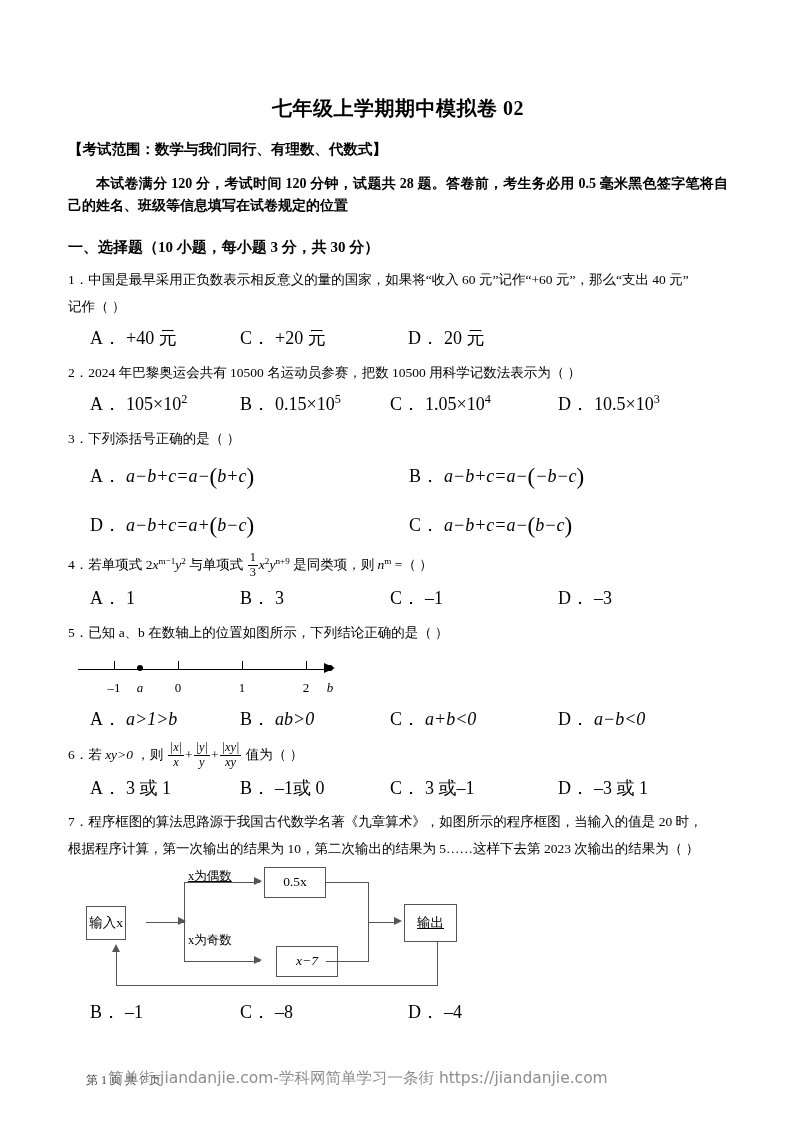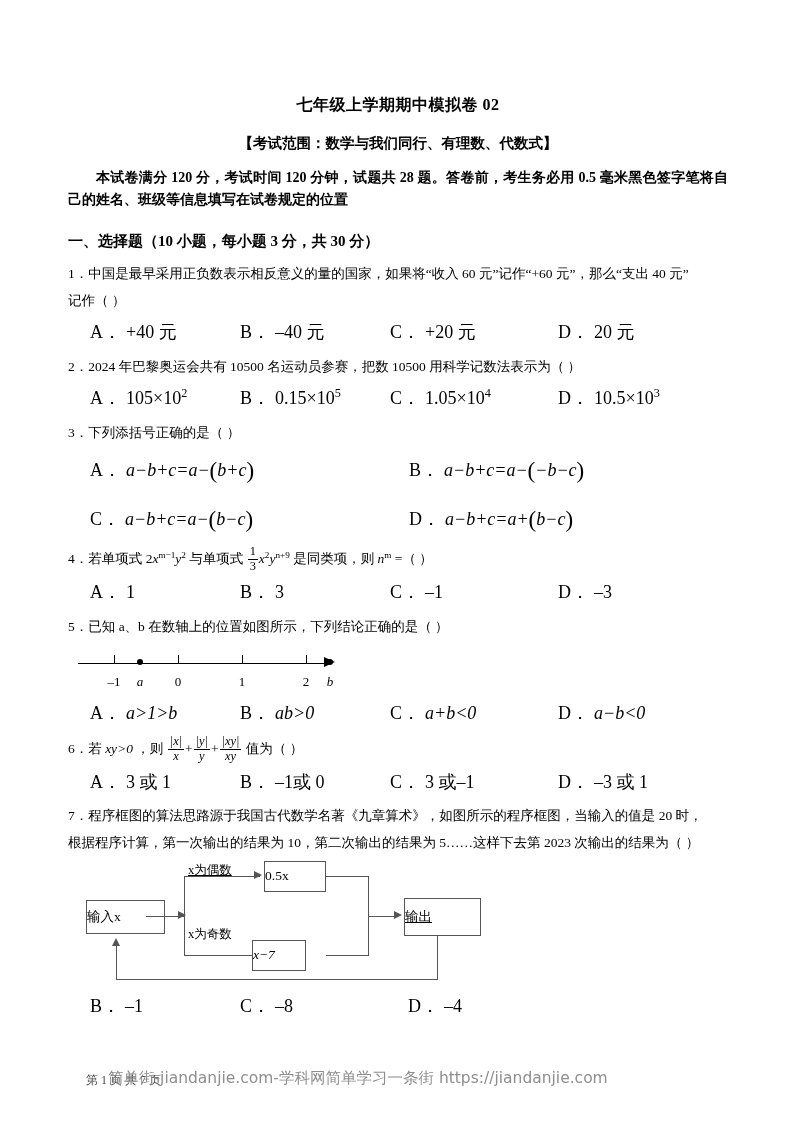--- a/index.html
+++ b/index.html
@@ -26,26 +26,26 @@
     position: absolute;
     left: 68px;
     top: 95px;
     width: 660px;
   }
 
   
   .doc-title {
     text-align: center;
     font-weight: bold;
-    font-size: 16px;
+    font-size: 20px;
     letter-spacing: 0.5px;
     margin: 0 0 18px 0;
   }
   .doc-subtitle {
-    text-align: center;
+    text-align: left;
     font-weight: bold;
     font-size: 14.5px;
     margin: 0 0 14px 0;
   }
   .notice-title {
     font-weight: bold;
     font-size: 14px;
     margin: 0 0 3px 0;
   }
   .notice-body {
@@ -156,21 +156,21 @@
     width: 420px;
     height: 120px;
     margin: 8px 0 4px 14px;
   }
   .fbox {
     position: absolute;
     border: 1.3px solid #555;
     background: #fff;
     display: flex;
     align-items: center;
-    justify-content: flex-start;
+    justify-content: center;
     font-size: 13.5px;
     box-sizing: border-box;
   }
   .fline {
     position: absolute;
     background: #555;
   }
   .fline.h { height: 1.3px; }
   .fline.v { width: 1.3px; }
   .farrow {
@@ -226,21 +226,20 @@
     <div class="doc-subtitle">【考试范围：数学与我们同行、有理数、代数式】</div>
     <div class="notice-body">本试卷满分 120 分，考试时间 120 分钟，试题共 28 题。答卷前，考生务必用 0.5 毫米黑色签字笔将自己的姓名、班级等信息填写在试卷规定的位置</div>
 
     <div class="section-title">一、选择题（10 小题，每小题 3 分，共 30 分）</div>
 
     <div class="q">
       <div class="q-stem">1．中国是最早采用正负数表示相反意义的量的国家，如果将“收入 60 元”记作“+60 元”，那么“支出 40 元”</div>
       <div class="q-stem">记作（      ）</div>
       <div class="opts">
         <span class="opt opt-w4"><span class="opt-lbl">A．</span><span>+40 元</span></span>
-        <span class="opt opt-w4"><span class="opt-lbl">B．</span><span>–40 元</span></span>
         <span class="opt opt-w4b"><span class="opt-lbl">C．</span><span>+20 元</span></span>
         <span class="opt"><span class="opt-lbl">D．</span><span>20 元</span></span>
       </div>
     </div>
 
     <div class="q">
       <div class="q-stem">2．2024 年巴黎奥运会共有 10500 名运动员参赛，把数 10500 用科学记数法表示为（    ）</div>
       <div class="opts">
         <span class="opt opt-w4"><span class="opt-lbl">A．</span><span class="mn">105×10</span><sup>2</sup></span>
         <span class="opt opt-w4"><span class="opt-lbl">B．</span><span class="mn">0.15×10</span><sup>5</sup></span>
@@ -249,22 +248,22 @@
       </div>
     </div>
 
     <div class="q">
       <div class="q-stem">3．下列添括号正确的是（      ）</div>
       <div class="opts opts-2">
         <span class="opt"><span class="opt-lbl">A．</span><span class="mi">a−b+c=a−</span><span class="paren-big">(</span><span class="mi">b+c</span><span class="paren-big">)</span></span>
         <span class="opt"><span class="opt-lbl">B．</span><span class="mi">a−b+c=a−</span><span class="paren-big">(</span><span class="mi">−b−c</span><span class="paren-big">)</span></span>
       </div>
       <div class="opts opts-2">
+        <span class="opt"><span class="opt-lbl">D．</span><span class="mi">a−b+c=a+</span><span class="paren-big">(</span><span class="mi">b−c</span><span class="paren-big">)</span></span>
         <span class="opt"><span class="opt-lbl">C．</span><span class="mi">a−b+c=a−</span><span class="paren-big">(</span><span class="mi">b−c</span><span class="paren-big">)</span></span>
-        <span class="opt"><span class="opt-lbl">D．</span><span class="mi">a−b+c=a+</span><span class="paren-big">(</span><span class="mi">b−c</span><span class="paren-big">)</span></span>
       </div>
     </div>
 
     <div class="q">
       <div class="q-stem">
         <span>4．若单项式 2</span><span class="mi">x</span><sup>m−1</sup><span class="mi">y</span><sup>2</sup><span> 与单项式 </span><span class="frac"><span class="num">1</span><span class="den">3</span></span><span class="mi">x</span><sup>2</sup><span class="mi">y</span><sup>n+9</sup><span> 是同类项，则 </span><span class="mi">n</span><sup>m</sup><span> =（    ）</span>
       </div>
       <div class="opts">
         <span class="opt opt-w4"><span class="opt-lbl">A．</span><span>1</span></span>
         <span class="opt opt-w4"><span class="opt-lbl">B．</span><span>3</span></span>
@@ -313,21 +312,21 @@
         <span class="opt"><span class="opt-lbl">D．</span><span>–3 或 1</span></span>
       </div>
     </div>
 
     <div class="q">
       <div class="q-stem">7．程序框图的算法思路源于我国古代数学名著《九章算术》，如图所示的程序框图，当输入的值是 20 时，</div>
       <div class="q-stem">根据程序计算，第一次输出的结果为 10，第二次输出的结果为 5……这样下去第 2023 次输出的结果为（      ）</div>
 
       <div class="flow">
 
-        <div class="fbox" style="left:4px; top:36px; width:79px; height:34px;">
+        <div class="fbox" style="left:4px; top:36px; width:40px; height:34px;">
           <span>输入x</span>
         </div>
 
         <div class="fline h" style="left:64px; top:52px; width:38px;"></div>
         <div class="farrow" style="left:96px; top:47.5px;"></div>
 
         <div class="fline v" style="left:102px; top:12px; height:80px;"></div>
 
         <div class="fline h" style="left:102px; top:12px; width:76px;"></div>
         <div class="farrow" style="left:172px; top:7.5px;"></div>
@@ -335,31 +334,31 @@
         <div class="fline h" style="left:102px; top:91px; width:76px;"></div>
         <div class="farrow" style="left:172px; top:86.5px;"></div>
 
         <div class="flabel" style="left:106px; top:-6px;text-decoration:underline;">x为偶数</div>
         <div class="flabel" style="left:106px; top:58px;">x为奇数</div>
 
         <div class="fbox" style="left:182px; top:-3px; width:62px; height:31px;">
           <span>0.5x</span>
         </div>
 
-        <div class="fbox" style="left:170px; top:76px; width:54px; height:31px;">
+        <div class="fbox" style="left:194px; top:76px; width:62px; height:31px;">
           <span class="mi">x−7</span>
         </div>
 
         <div class="fline h" style="left:244px; top:12px; width:42px;"></div>
         <div class="fline h" style="left:244px; top:91px; width:42px;"></div>
         <div class="fline v" style="left:286px; top:12px; height:80px;"></div>
         <div class="fline h" style="left:286px; top:52px; width:30px;"></div>
         <div class="farrow" style="left:312px; top:47.5px;"></div>
 
-        <div class="fbox" style="left:322px; top:34px; width:77px; height:38px;text-decoration:underline;">
+        <div class="fbox" style="left:322px; top:34px; width:53px; height:38px;text-decoration:underline;">
           <span>输出</span>
         </div>
 
         <div class="fline v" style="left:355px; top:72px; height:44px;"></div>
         <div class="fline h" style="left:34px; top:115px; width:322px;"></div>
         <div class="fline v" style="left:34px; top:82px; height:34px;"></div>
         <div class="farrow up" style="left:30px; top:74px;"></div>
       </div>
 
       <div class="opts">

